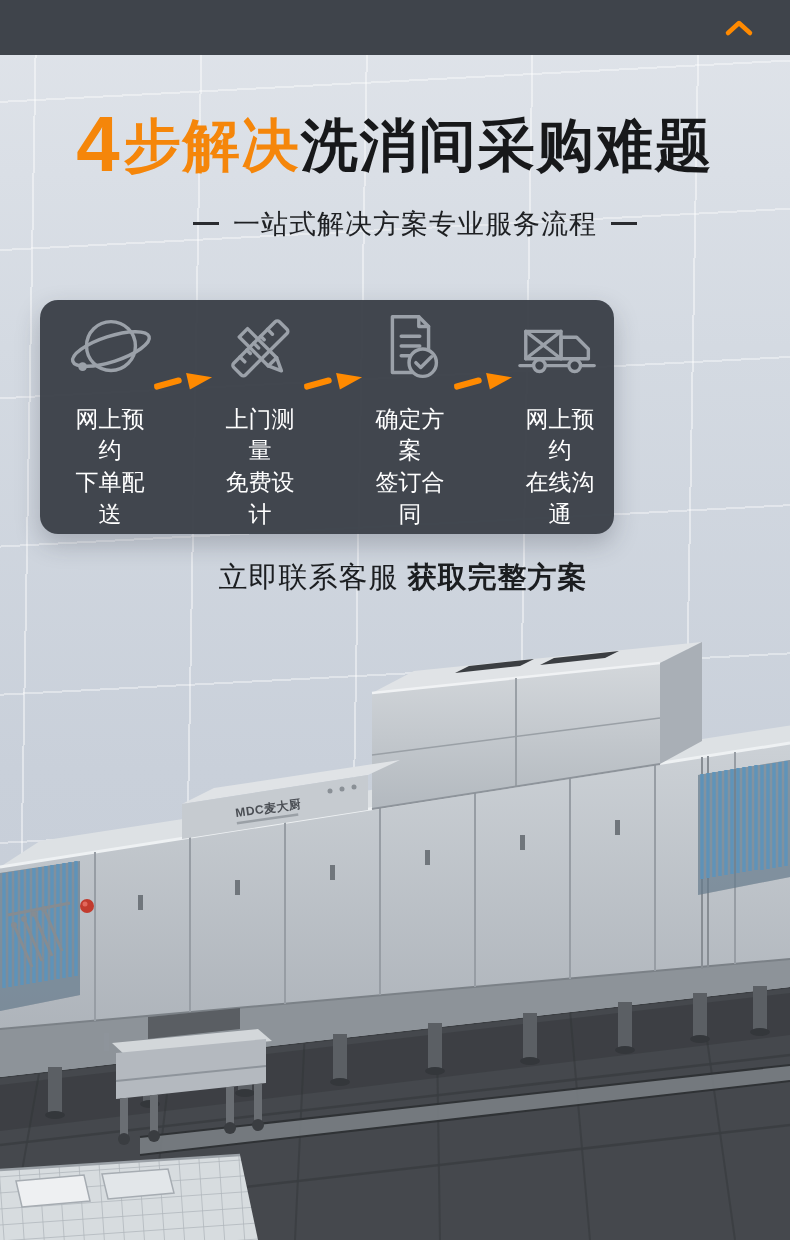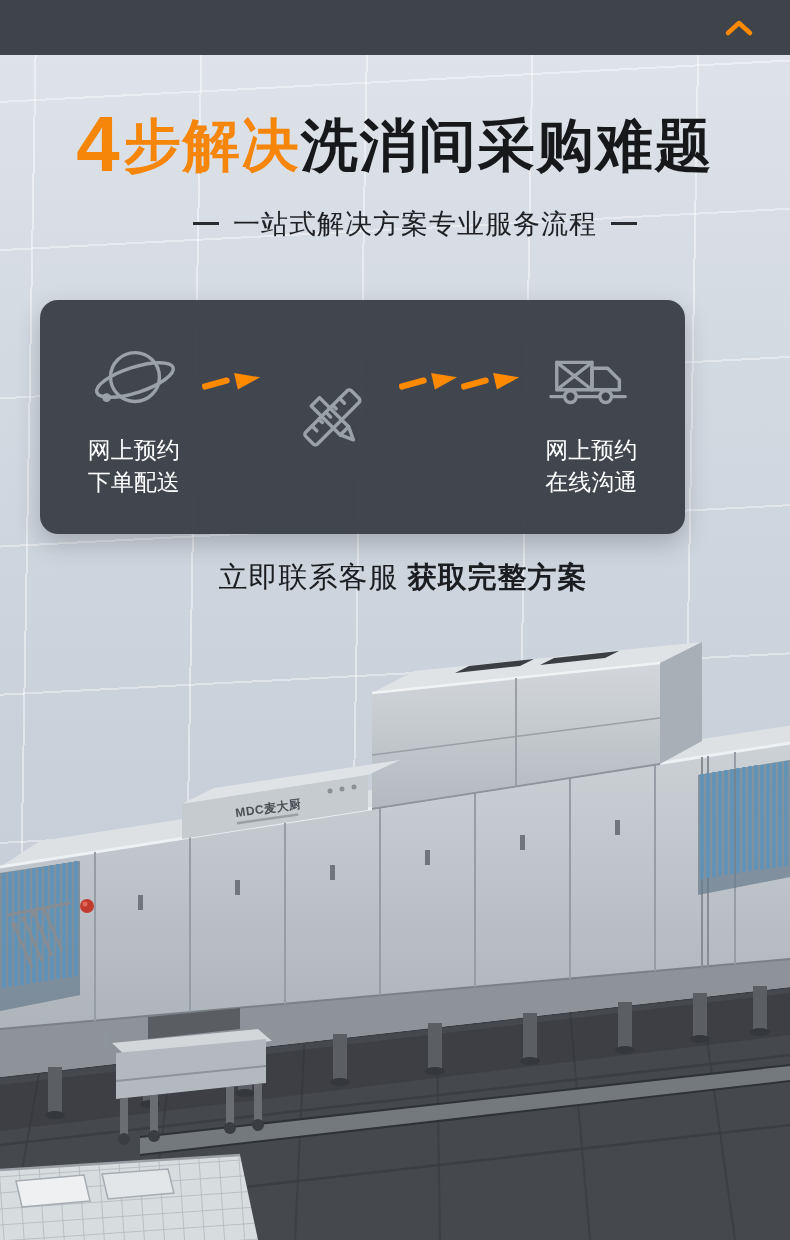--- a/index.html
+++ b/index.html
@@ -19,21 +19,21 @@
   .topbar svg { width:30px; height:18px; }
 
   .hero { position:absolute; top:104px; left:0; width:790px; text-align:center; z-index:2; }
   .title { font-weight:bold; color:#17181a; font-size:57px; letter-spacing:2px; line-height:1.05; }
   .title .num { color:#f5860a; font-size:78px; vertical-align:-6px; padding-right:2px; }
   .title .hl { color:#f5860a; }
   .subtitle { margin-top:20px; display:flex; align-items:center; justify-content:center; gap:14px;
               font-size:27px; color:#1e2023; font-weight:500; letter-spacing:1px;padding-left:40px; }
   .sub-dash { width:26px; height:3px; background:#2a2c30; }
 
-  .steps-panel { position:absolute; top:300px; left:40px; width:645px; height:234px; z-index:2;
+  .steps-panel { position:absolute; top:300px; left:40px; width:574px; height:234px; z-index:2;
                  background:rgba(60,65,73,.97); border-radius:18px;
                  display:flex; align-items:center; justify-content:space-between; padding:0 26px;
                  box-shadow:0 10px 24px rgba(40,45,55,.25); }
   .step { display:flex; flex-direction:column; align-items:center; width:136px; }
   .step .icon { width:88px; height:88px; }
   .step .icon svg { width:88px; height:88px; stroke:#9ba1a9; fill:none; stroke-width:3.5;
                     stroke-linecap:round; stroke-linejoin:round; }
   .step-text { margin-top:12px; color:#ffffff; font-size:23px; line-height:1.38; text-align:center; font-weight:500; }
   .arrow { transform:translateY(-34px) rotate(-4deg); }
   .arrow svg { width:62px; height:28px; }
@@ -97,29 +97,48 @@
           <g transform="rotate(-45 45 45)">
             <rect x="12" y="37" width="66" height="17" rx="3"></rect>
             <path d="M24,37 v7 M34,37 v5 M44,37 v7 M54,37 v5 M64,37 v7"></path>
           </g>
           <g transform="rotate(45 45 45)">
             <path d="M22,40 h42 v12 h-42 z"></path>
             <path d="M64,40 l13,6 -13,6"></path>
           </g>
         </svg>
       </div>
+      <div class="step-text">
+        <div>上门测量</div>
+        <div>免费设计</div>
+      </div>
     </div>
 
     <div class="arrow">
       <svg viewBox="0 0 70 30">
         <path d="M3,19 L28,14" stroke="#FF8A00" stroke-width="7" stroke-linecap="round" fill="none"></path>
         <path d="M37,6 L66,13 L40,25 Z" fill="#FF8A00"></path>
       </svg>
     </div>
 
+    <div class="step">
+      <div class="icon">
+        <svg viewBox="0 0 90 90">
+          <path d="M27,13 h27 l10,10 v47 h-37 z"></path>
+          <path d="M54,13 v10 h10"></path>
+          <path d="M36,33 h19 M36,43 h19 M36,53 h11"></path>
+          <circle cx="58" cy="60" r="14" fill="#3e434b"></circle>
+          <path d="M51,60 l5,5 l11,-11"></path>
+        </svg>
+      </div>
+      <div class="step-text">
+        <div>确定方案</div>
+        <div>签订合同</div>
+      </div>
+    </div>
 
     <div class="arrow">
       <svg viewBox="0 0 70 30">
         <path d="M3,19 L28,14" stroke="#FF8A00" stroke-width="7" stroke-linecap="round" fill="none"></path>
         <path d="M37,6 L66,13 L40,25 Z" fill="#FF8A00"></path>
       </svg>
     </div>
 
     <div class="step">
       <div class="icon">

